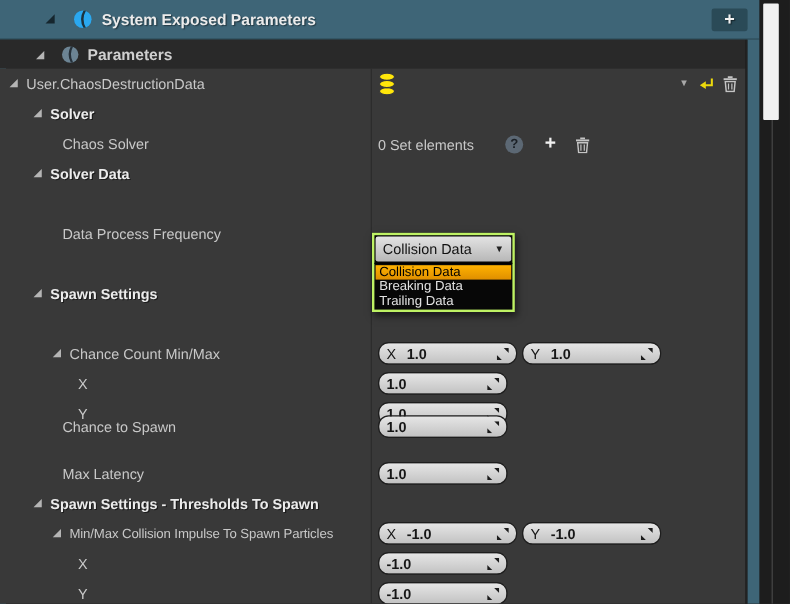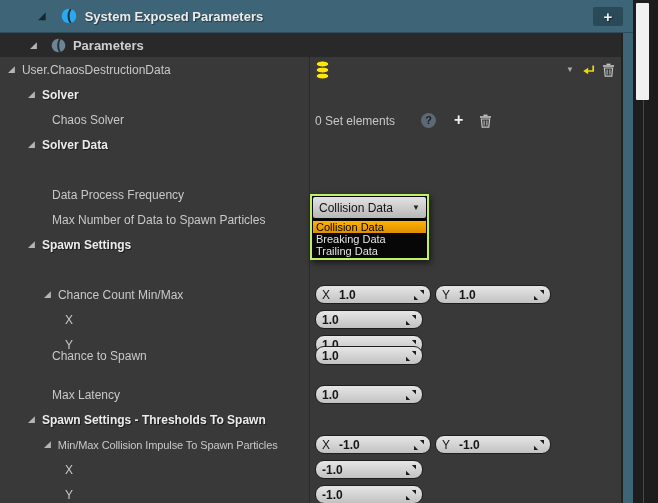--- a/index.html
+++ b/index.html
@@ -189,25 +189,20 @@
     </div>
   </div>
 
 
   <div class="row" style="top:125px">
     <div class="lbl ind2">
         <span>Data Process Frequency</span>
       </div>
   </div>
 
-  <div class="row" style="top:150px">
-    <div class="lbl ind2">
-        <span>Max Number of Data to Spawn Particles</span>
-      </div>
-  </div>
   <div class="sliver">
     <span class="caret-sm">▼</span>
   </div>
 
   <div class="row" style="top:175px">
     <div class="lbl ind1">
       <span class="exp">◢</span>
       <span class="cat">Spawn Settings</span>
     </div>
   </div>

